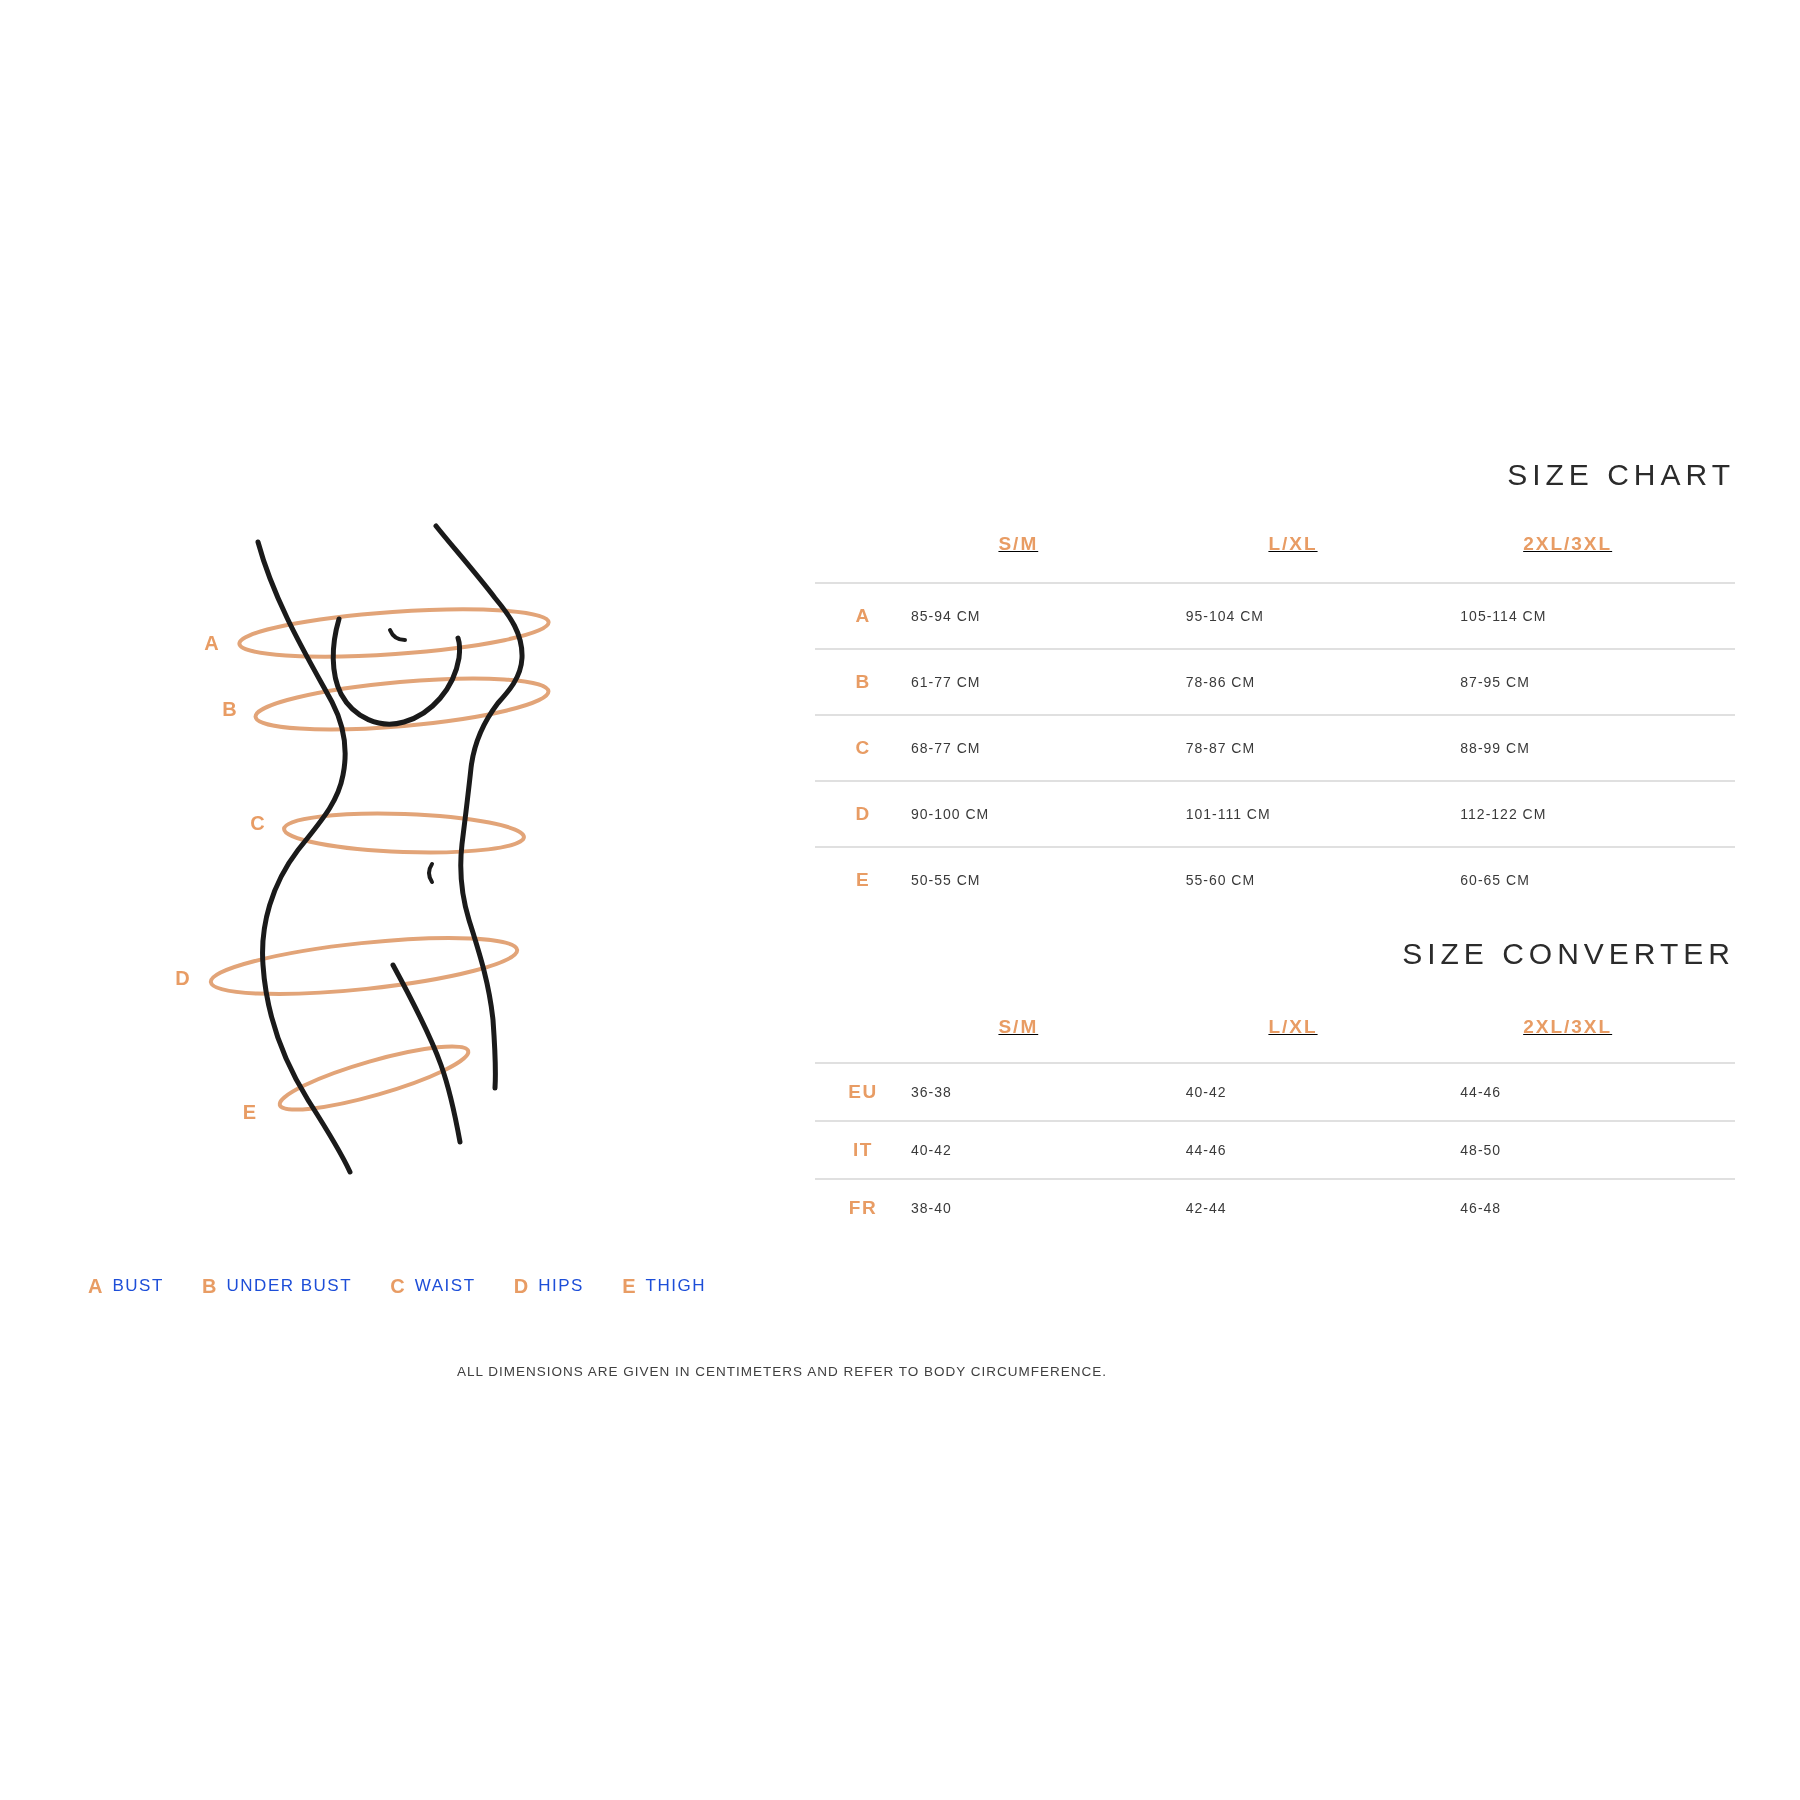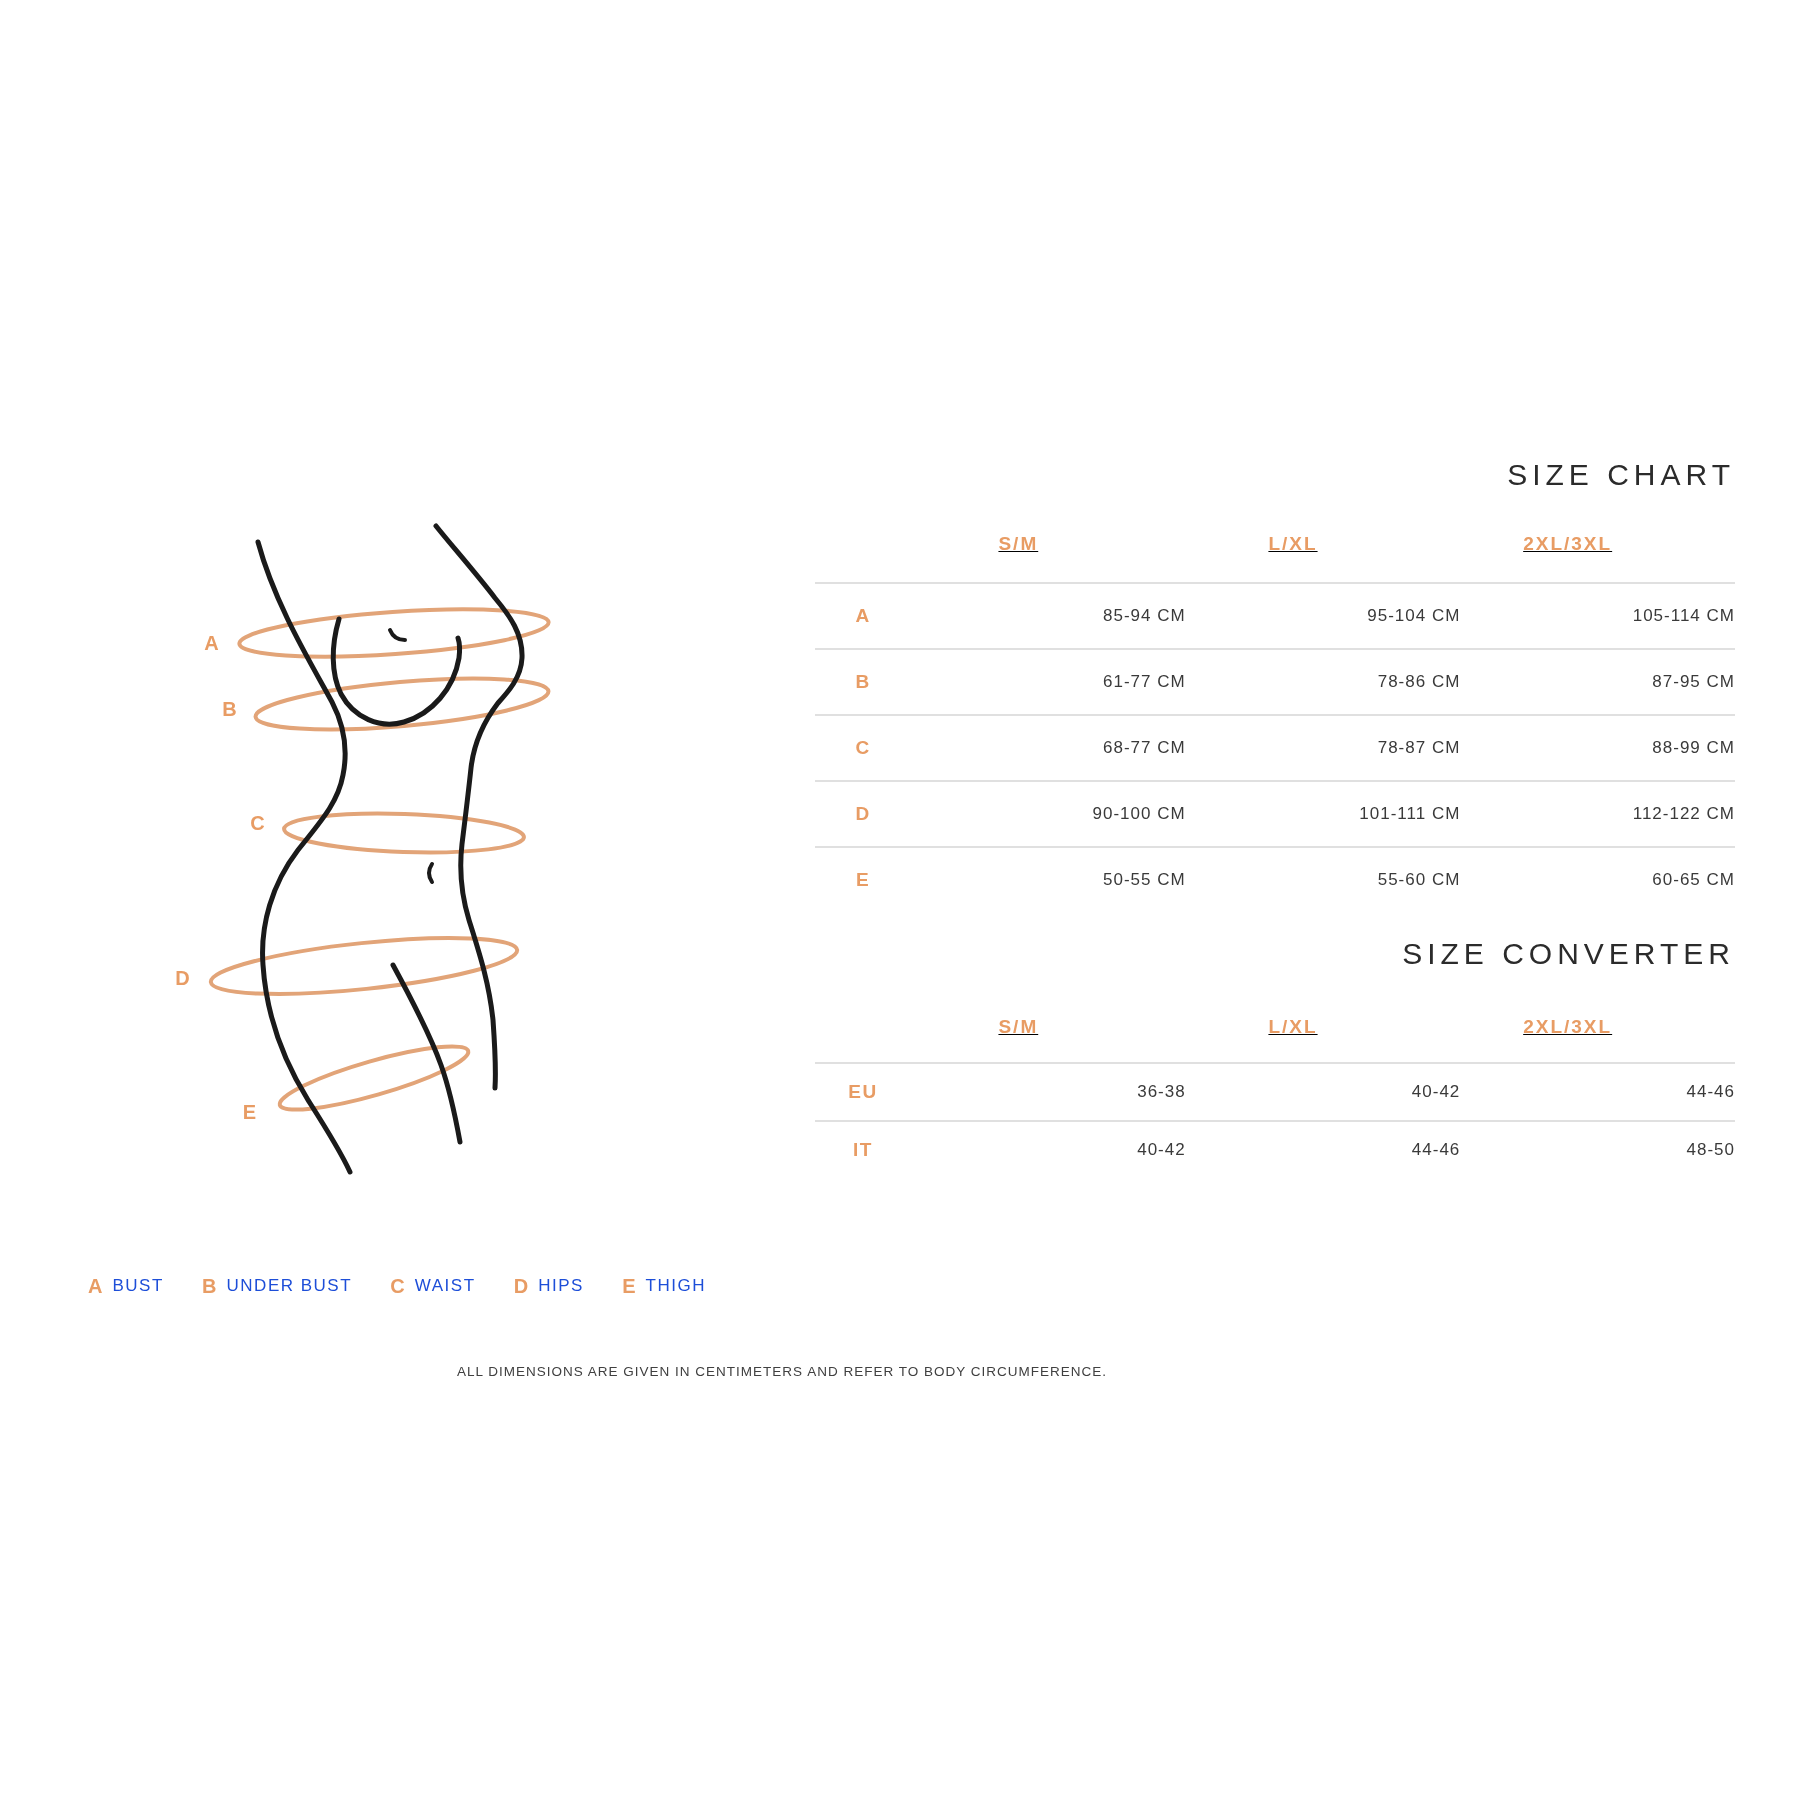--- a/index.html
+++ b/index.html
@@ -29,21 +29,21 @@
   .trow{
     display:grid;grid-template-columns:96px 1fr 1fr 1fr;align-items:center;
     border-top:2px solid #e0e0e0;
   }
   #size-chart-table .trow{height:64px;}
   #size-converter-table .trow{height:56px;}
   .tlabel{
     text-align:center;font-size:19px;font-weight:700;color:#e89c64;letter-spacing:1.5px;
   }
   .tcell{
-    text-align:right;font-size:17px;color:#3a3a3a;letter-spacing:1px;
+    text-align:left;font-size:14px;color:#3a3a3a;letter-spacing:1px;
   }
   #legend{
     position:absolute;left:88px;top:1272px;width:618px;height:28px;
     display:flex;justify-content:space-between;align-items:center;
   }
   .legend-item{display:flex;align-items:center;gap:9px;}
   .legend-key{font-size:20px;font-weight:700;color:#e89c64;letter-spacing:1px;}
   .legend-label{font-size:17px;color:#1d4ed8;letter-spacing:1.5px;}
   #footnote{
     position:absolute;left:0;top:1364px;width:1564px;text-align:center;
@@ -137,20 +137,26 @@
     <div class="tcell">36-38</div>
     <div class="tcell">40-42</div>
     <div class="tcell">44-46</div>
   </div>
   <div class="trow">
     <div class="tlabel">IT</div>
     <div class="tcell">40-42</div>
     <div class="tcell">44-46</div>
     <div class="tcell">48-50</div>
   </div>
+  <div class="trow">
+    <div class="tlabel">FR</div>
+    <div class="tcell">38-40</div>
+    <div class="tcell">42-44</div>
+    <div class="tcell">46-48</div>
+  </div>
 </div>
 
 <div id="legend">
   <div class="legend-item">
     <span class="legend-key">A</span>
     <span class="legend-label">BUST</span>
   </div>
   <div class="legend-item">
     <span class="legend-key">B</span>
     <span class="legend-label">UNDER BUST</span>

